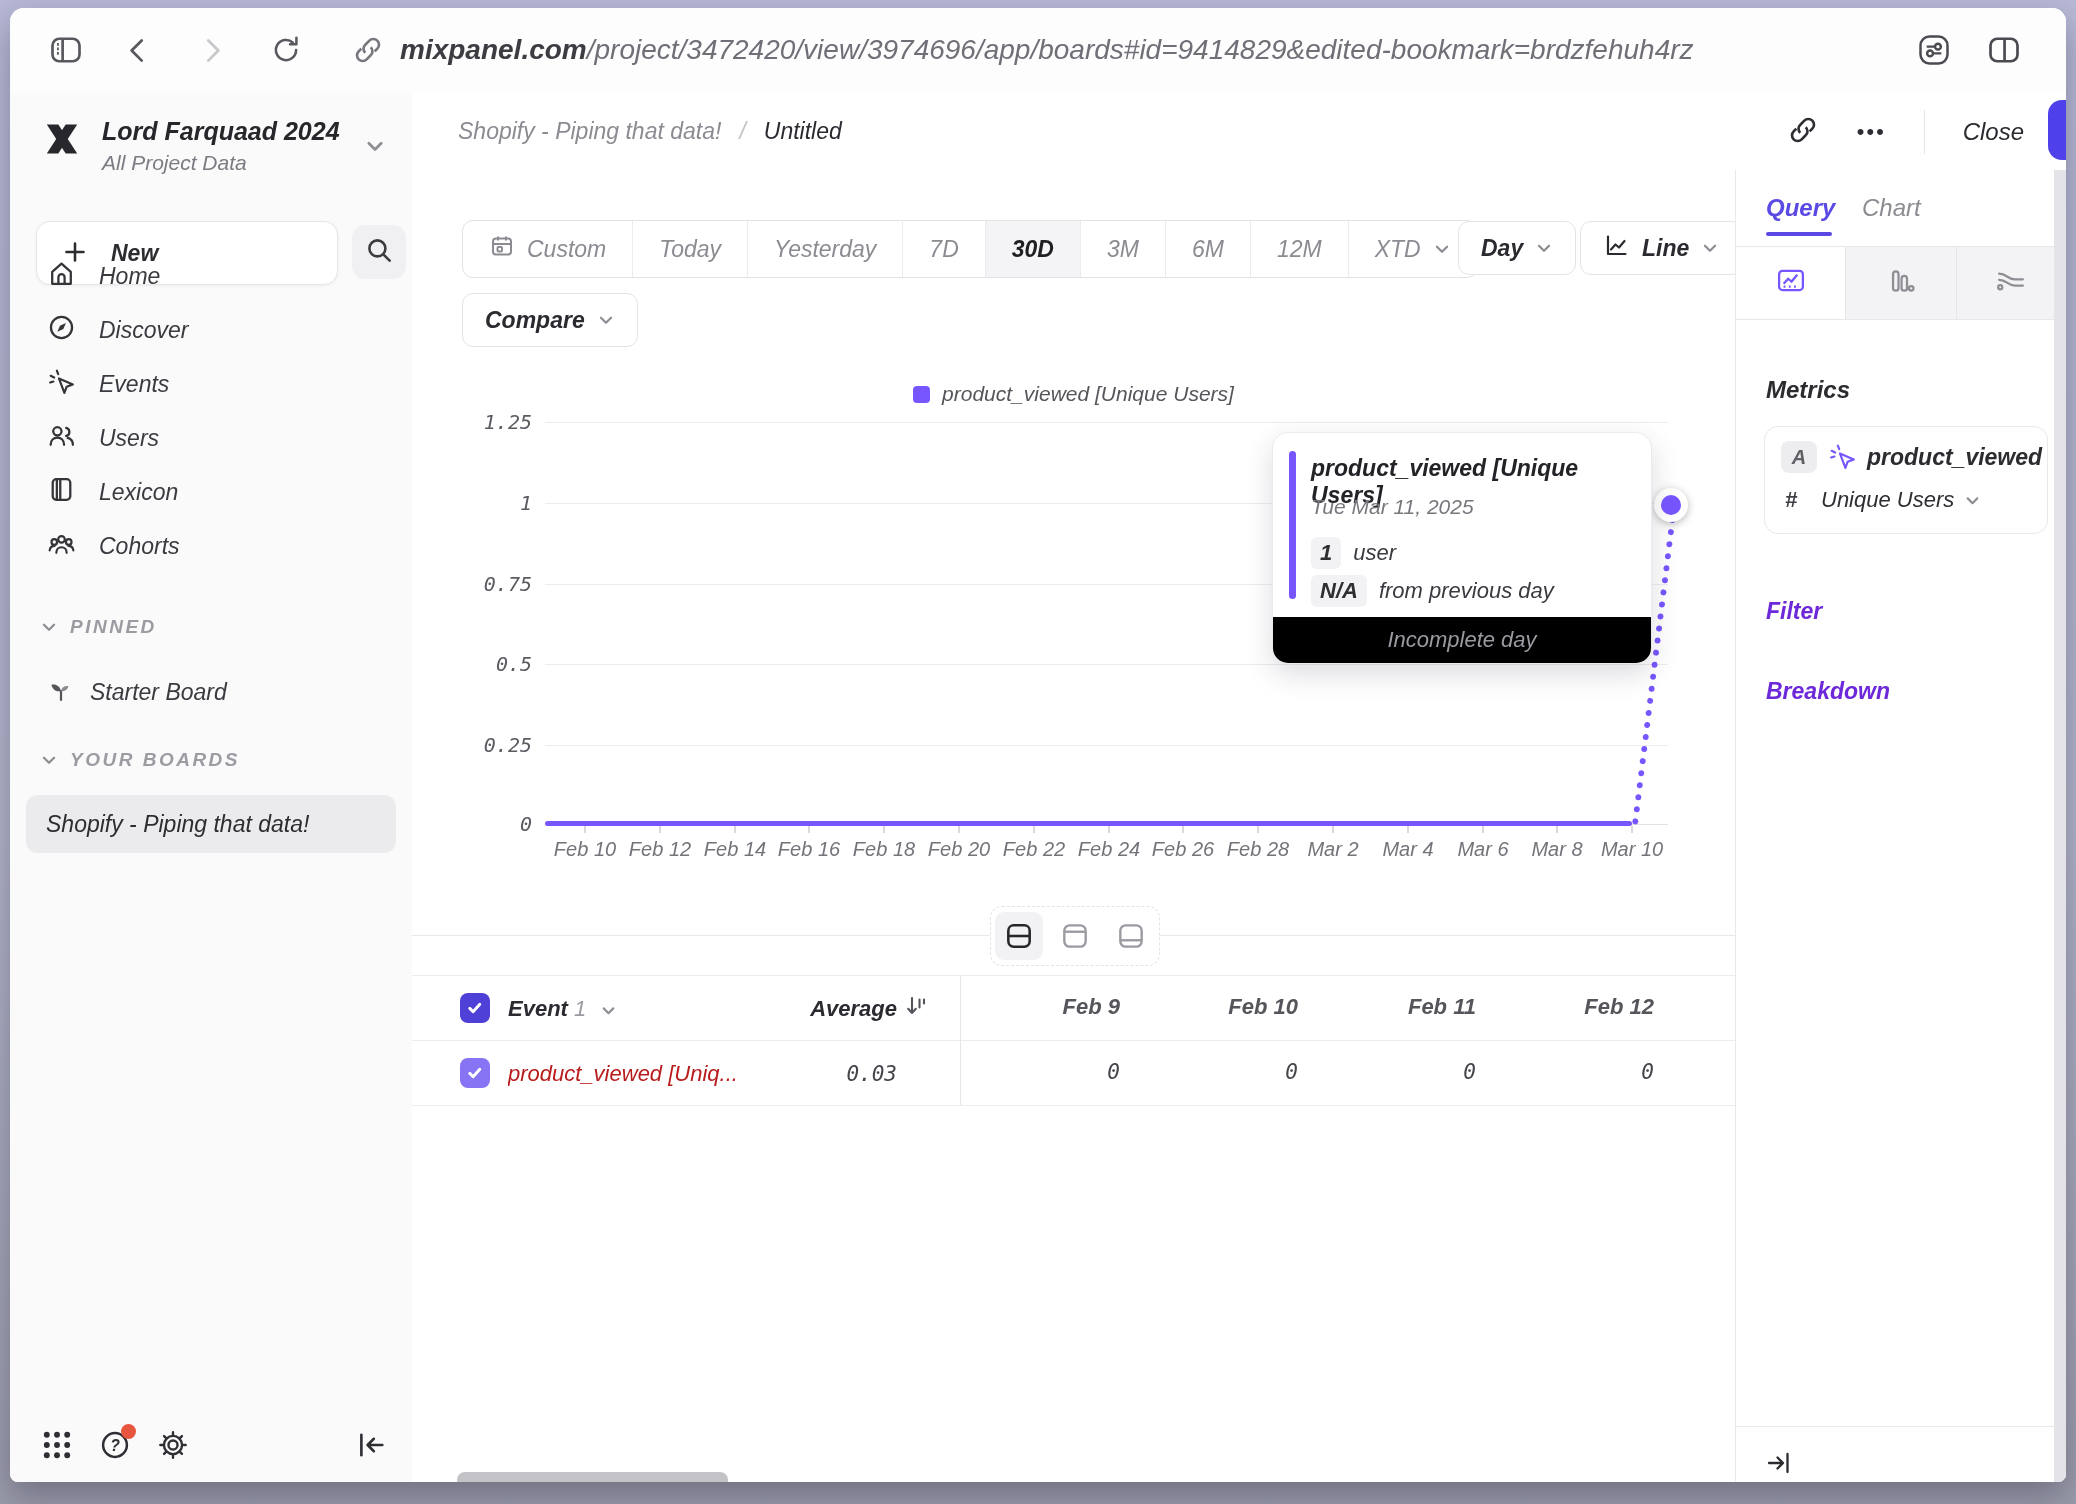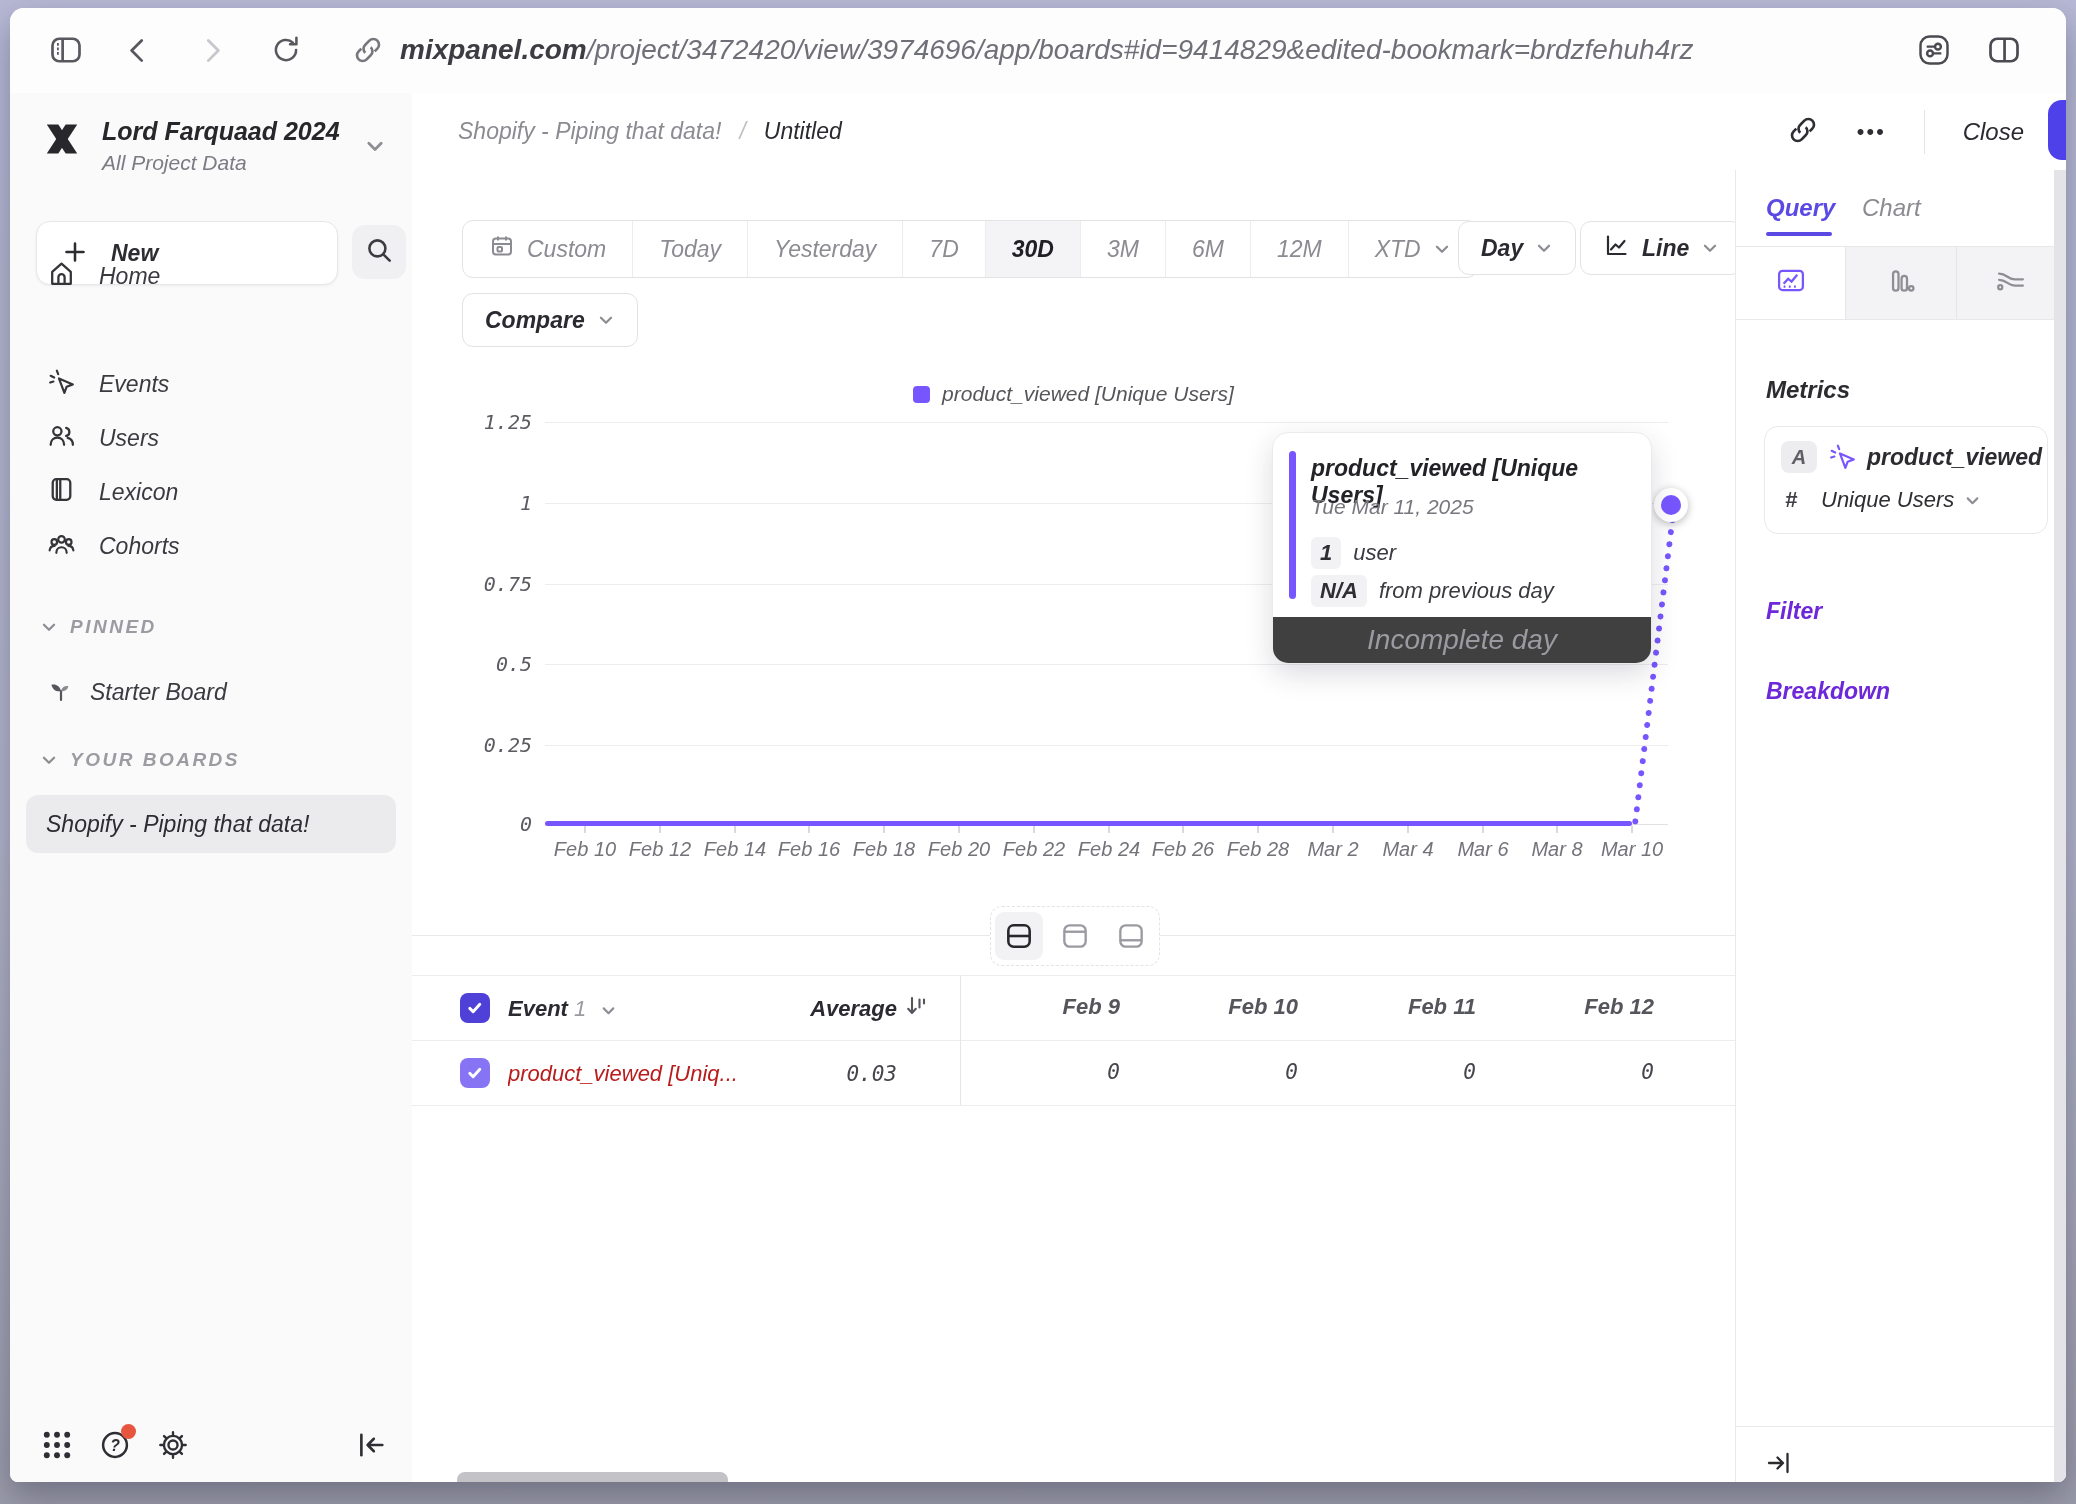--- a/index.html
+++ b/index.html
@@ -58,22 +58,22 @@
   .pt-outer{position:absolute;left:1242px;top:318px;width:34px;height:34px;border-radius:50%;background:#fff;
             box-shadow:0 2px 8px rgba(0,0,0,.28);}
   .pt-inner{position:absolute;left:7px;top:7px;width:20px;height:20px;border-radius:50%;background:#7856ff;}
   .tooltip{position:absolute;left:860px;top:262px;width:378px;height:230px;background:#fff;border:1px solid #ebebee;
            border-radius:16px;box-shadow:0 10px 28px rgba(40,40,60,.16);z-index:5;}
   .tt-bar{position:absolute;left:16px;top:18px;width:7px;height:148px;border-radius:4px;background:#7856ff;}
   .tt-title{position:absolute;left:38px;top:22px;font-size:23px;font-weight:700;color:#222227;}
   .tt-date{position:absolute;left:38px;top:62px;font-size:21px;color:#77777e;}
   .tt-row{position:absolute;left:38px;display:flex;align-items:center;gap:12px;font-size:22px;color:#3a3a40;}
   .tt-badge{background:#f2f2f4;border-radius:6px;padding:3px 9px;font-weight:600;color:#2e2e33;}
-  .tt-foot{position:absolute;left:0;right:0;bottom:0;height:46px;background:#404040;border-radius:0 0 15px 15px;
-           display:flex;align-items:center;justify-content:center;font-size:28px;color:#9a9aa1;}
+  .tt-foot{position:absolute;left:0;right:0;bottom:0;height:46px;background:#000000;border-radius:0 0 15px 15px;
+           display:flex;align-items:center;justify-content:center;font-size:22px;color:#9a9aa1;}
   .mid-divider{position:absolute;left:0;top:765px;width:100%;height:1px;background:#e9e9ec;}
   .layout-toggle{position:absolute;left:578px;top:736px;width:168px;height:58px;background:#fff;border:1px dashed #e3e3e6;
                  border-radius:12px;display:flex;align-items:center;justify-content:space-around;z-index:2;}
   .lt-btn{width:48px;height:48px;border-radius:9px;display:flex;align-items:center;justify-content:center;color:#9a9aa1;}
   .lt-btn.active{background:#f2f2f4;color:#26262b;}
   
   .tbl-line{position:absolute;left:0;width:100%;height:1px;background:#ededf0;}
   .tbl-vline{position:absolute;left:548px;top:805px;width:1px;height:130px;background:#e6e6e9;}
   .cell{position:absolute;font-size:22px;color:#b91c1c;}
   .num{font-family:"DejaVu Sans Mono",monospace;font-size:21px;color:#45454c;text-align:right;}
@@ -176,20 +176,27 @@
             </svg></span>
     </div>
 
     <div class="nav-item" style="top:156px">
       <span><svg width="31" height="31" viewBox="0 0 30 30" fill="none" stroke="currentColor" stroke-width="2.2" stroke-linejoin="round">
               <path d="M6 13.5 15 5.5l9 8V25H6Z"></path>
               <path d="M12 25v-6.4a3 3 0 0 1 6 0V25"></path>
             </svg></span>
       <span>Home</span>
     </div>
+    <div class="nav-item" style="top:210px">
+      <span><svg width="31" height="31" viewBox="0 0 30 30" fill="none" stroke="currentColor" stroke-width="2.2">
+              <circle cx="15" cy="15" r="10.2"></circle>
+              <path d="M19.3 10.7l-2.5 5.8-5.8 2.5 2.5-5.8Z" fill="currentColor" stroke="none"></path>
+            </svg></span>
+      <span>Discover</span>
+    </div>
     <div class="nav-item" style="top:264px">
       <span><svg width="31" height="31" viewBox="0 0 30 30" fill="none" stroke="currentColor" stroke-width="2.1" stroke-linejoin="round" stroke-linecap="round">
               <path d="M12.5 12 26 17.8l-6 2.2-2.2 6Z"></path>
               <path d="M4.5 9.5l3.4 1.7M10.5 4.5l1.3 3.4M4 16l3.2-1"></path>
             </svg></span>
       <span>Events</span>
     </div>
     <div class="nav-item" style="top:318px">
       <span><svg width="31" height="31" viewBox="0 0 30 30" fill="none" stroke="currentColor" stroke-width="2.2" stroke-linecap="round">
               <circle cx="11" cy="11" r="4"></circle>

